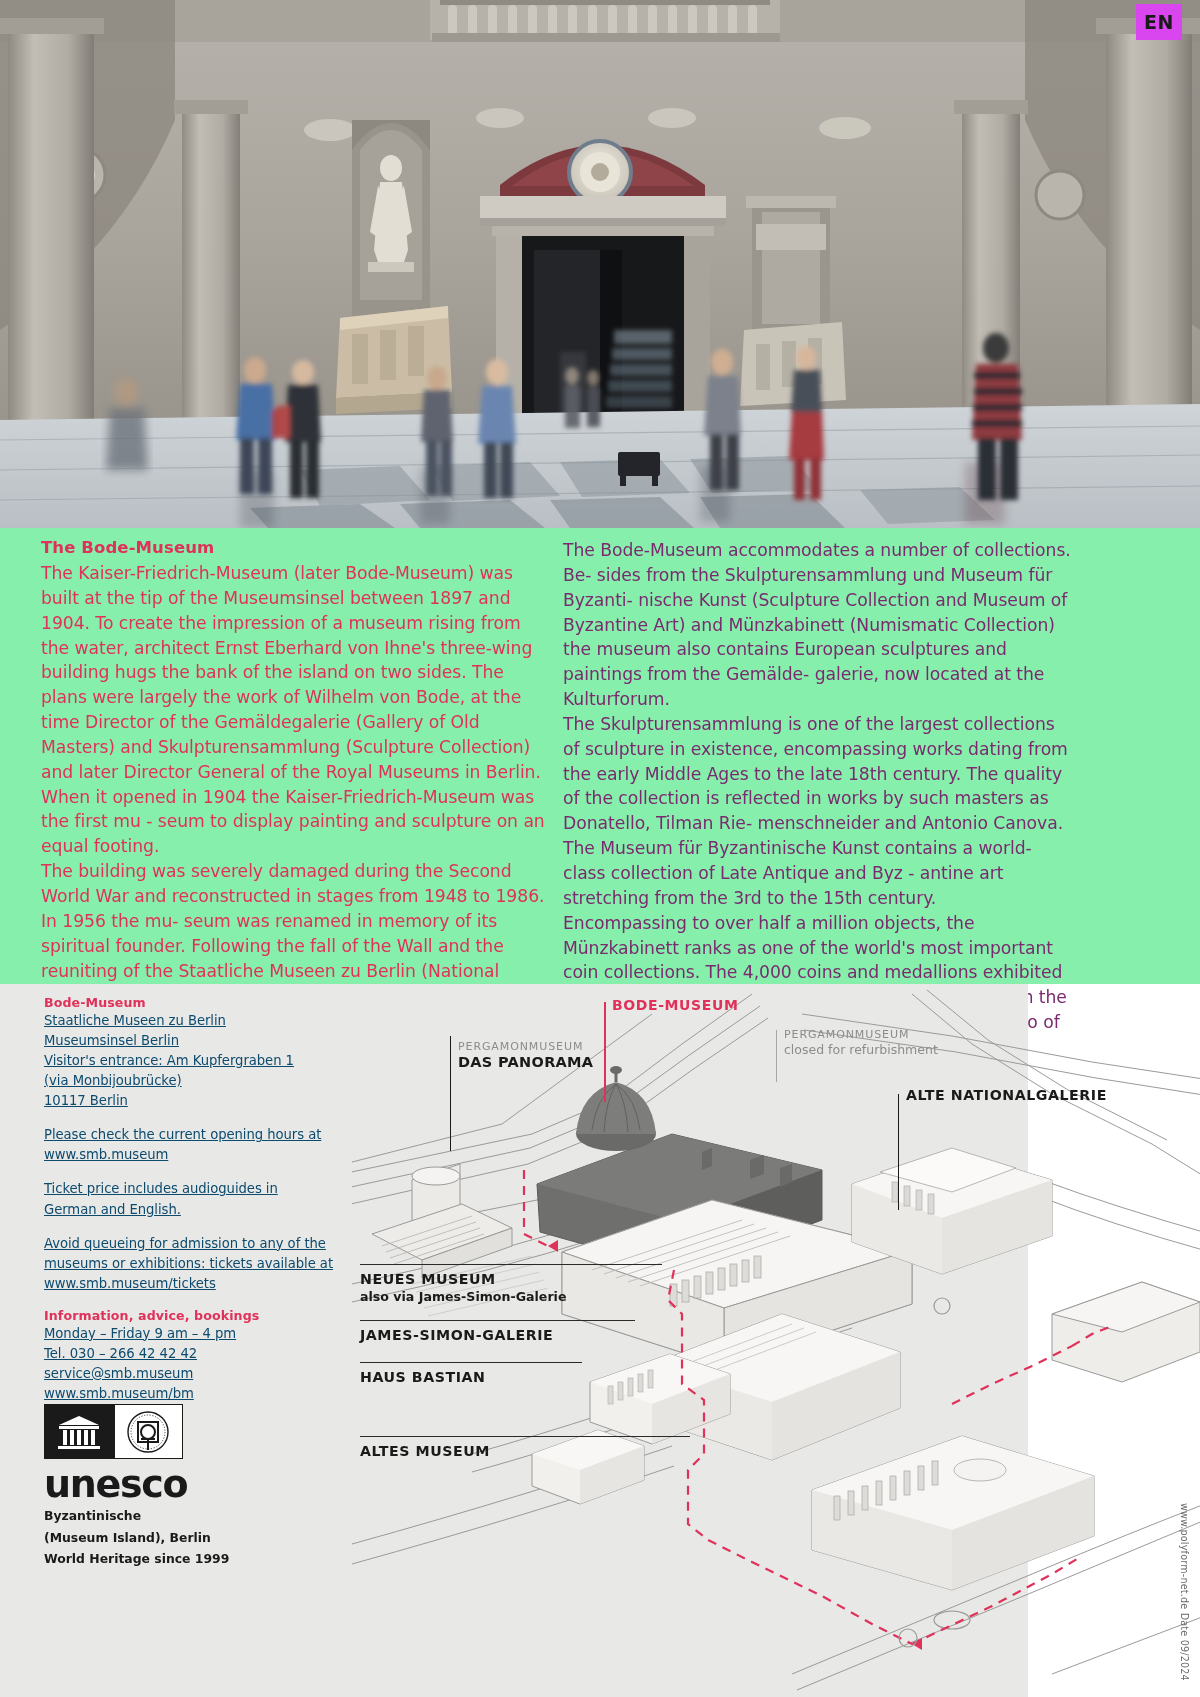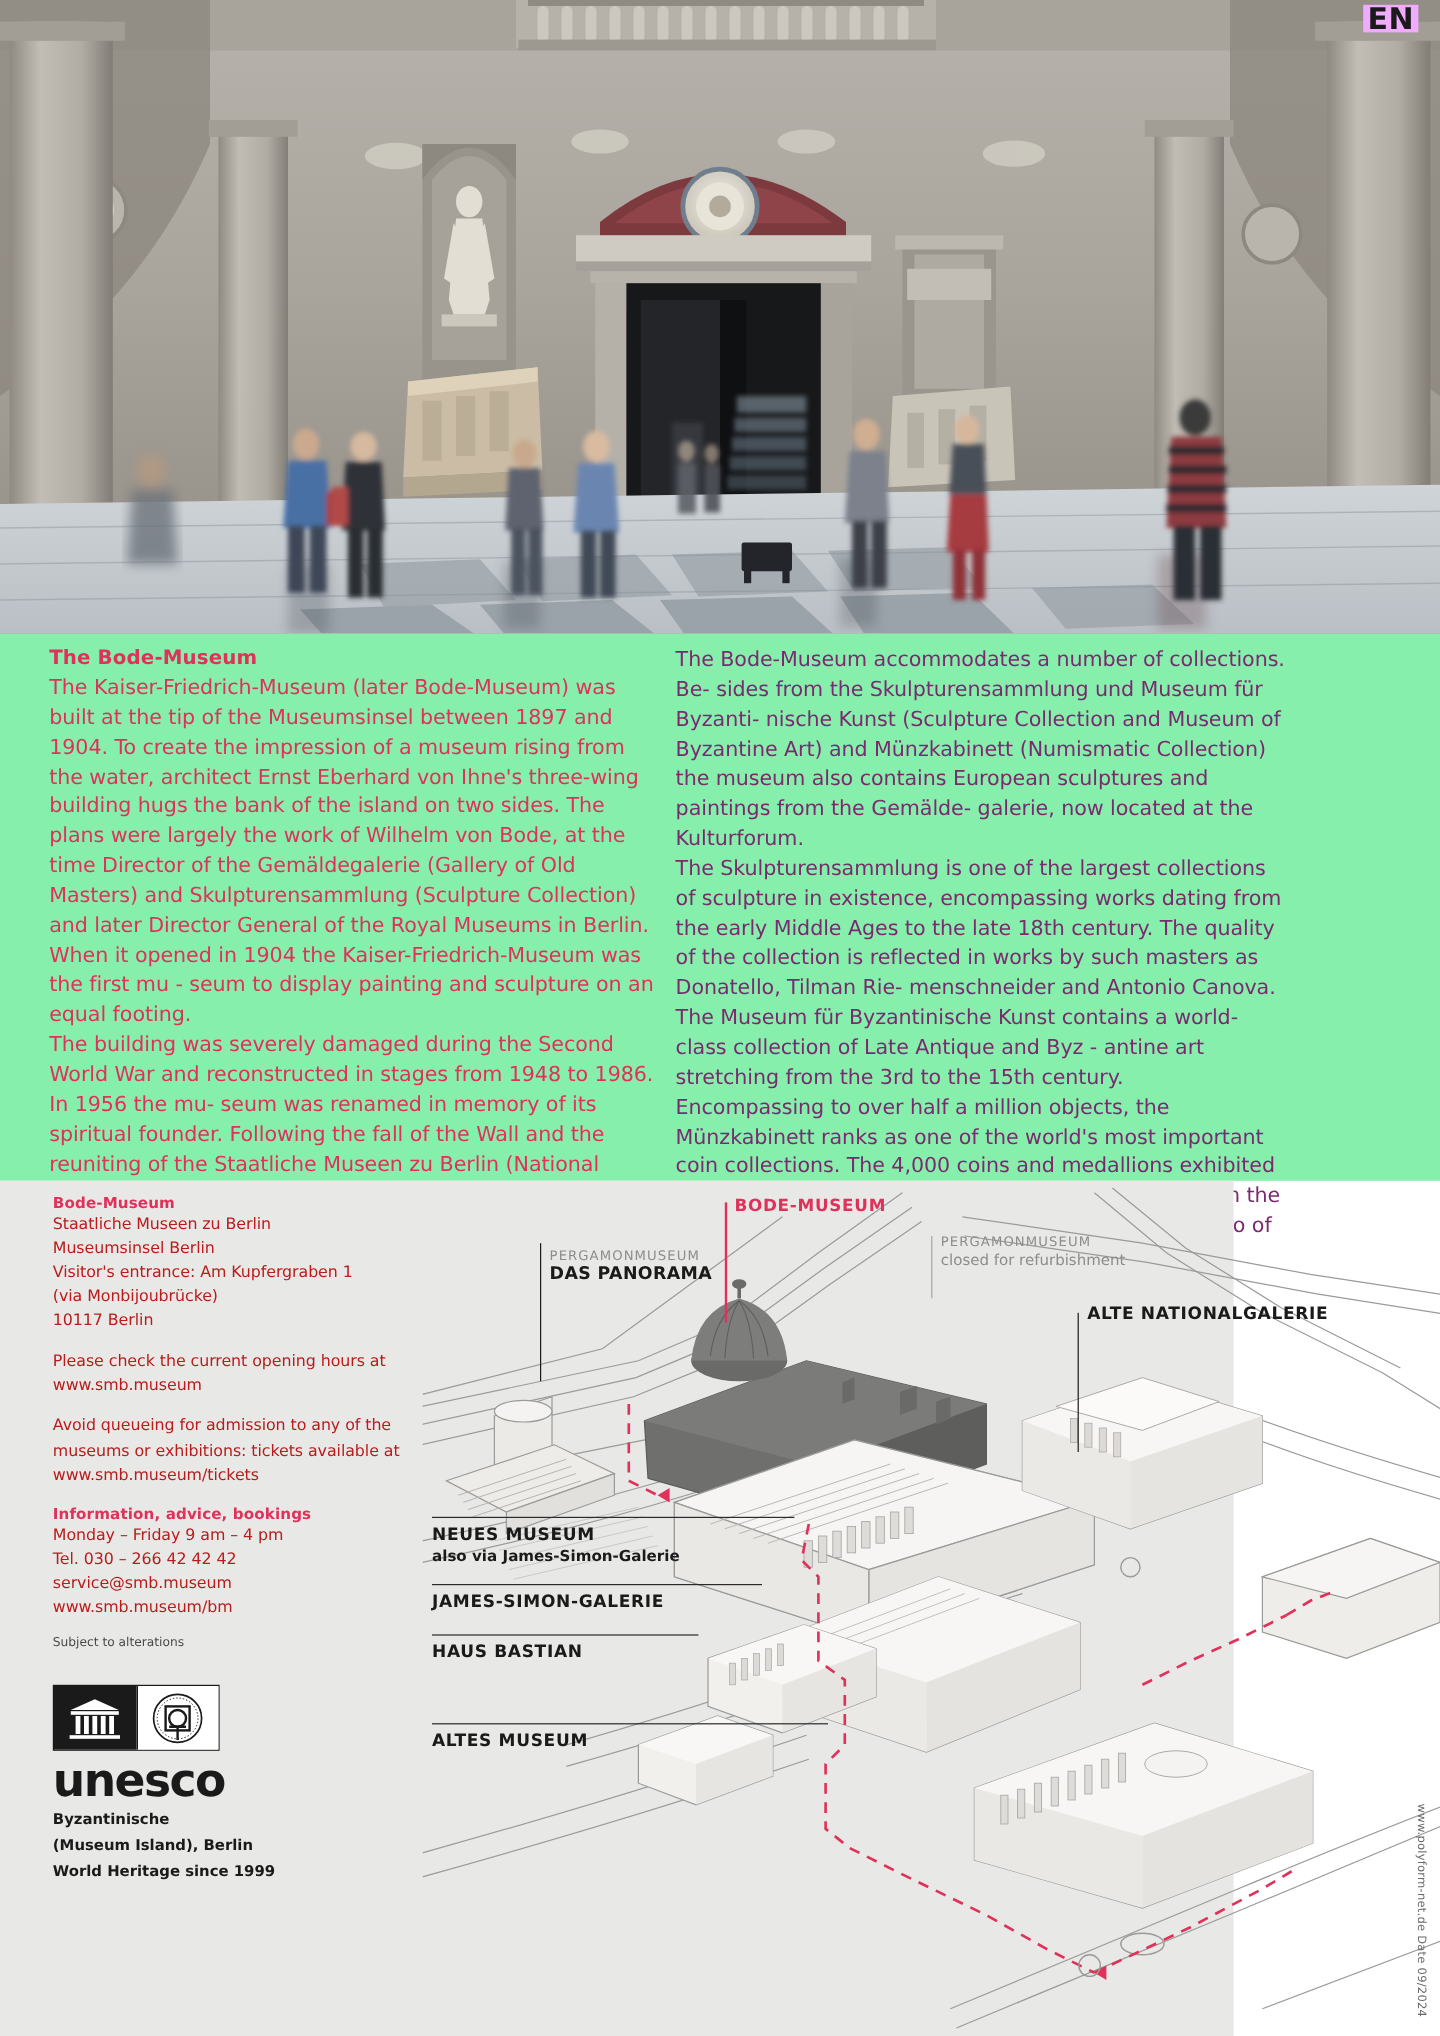--- a/index.html
+++ b/index.html
@@ -14,24 +14,24 @@
 
   
   .hero {
     position: absolute; left: 0; top: 0; width: 1200px; height: 528px;
     overflow: hidden; background: #8d8c88;
   }
   .hero-svg { position: absolute; left: 0; top: 0; width: 1200px; height: 528px; display: block; }
 
   .lang-badge {
     position: absolute; right: 18px; top: 4px;
-    width: 46px; height: 23px;
-    background: #f0abfc;
+    width: 46px; height: 36px;
+    background: #d946ef;
     color: #1a1a1a;
-    font-size: 25px; font-weight: bold;
+    font-size: 19px; font-weight: bold;
     letter-spacing: 0.5px;
     display: flex; align-items: center; justify-content: center;
     font-family: "DejaVu Sans", "Liberation Sans", sans-serif;
     z-index: 30;
   }
 
   
   .body-area {
     position: absolute; left: 0; top: 528px; width: 1200px; height: 456px;
     background: #86efac;
@@ -65,22 +65,23 @@
   }
   .info-col {
     position: absolute; left: 44px; top: 11px; width: 300px;
     color: #2b2b2b;
   }
   .info-col .hd {
     color: #e0315a; font-weight: bold; font-size: 12.6px;
     letter-spacing: 0.1px; margin-bottom: 1px;
   }
   .info-col .ln {
-    font-size: 13.2px; line-height: 1.52; color: #b91c1c;
+    font-size: 13.2px; line-height: 1.52; color: #0c4a6e;
     letter-spacing: -0.05px;
+    text-decoration: underline;
   }
   .info-col .blk { margin-bottom: 14px; }
   .info-col .small-note {
     font-size: 10.2px; color: #4a4a4a; margin-top: 8px;
   }
 
   
   .unesco-wrap { position: absolute; left: 44px; top: 420px; width: 290px; }
   .unesco-logos {
     width: 139px; height: 55px; display: flex;
@@ -410,20 +411,24 @@
         <div class="ln">Visitor's entrance: Am Kupfergraben 1</div>
         <div class="ln">(via Monbijoubrücke)</div>
         <div class="ln">10117 Berlin</div>
       </div>
 
       <div class="blk">
         <div class="ln">Please check the current opening hours at</div>
         <div class="ln">www.smb.museum</div>
       </div>
 
+      <div class="blk">
+        <div class="ln">Ticket price includes audioguides in</div>
+        <div class="ln">German and English.</div>
+      </div>
 
       <div class="blk">
         <div class="ln">Avoid queueing for admission to any of the</div>
         <div class="ln">museums or exhibitions: tickets available at</div>
         <div class="ln">www.smb.museum/tickets</div>
       </div>
 
       <div class="blk">
         <div class="hd">Information, advice, bookings</div>
         <div class="ln">Monday – Friday 9 am – 4 pm</div>

